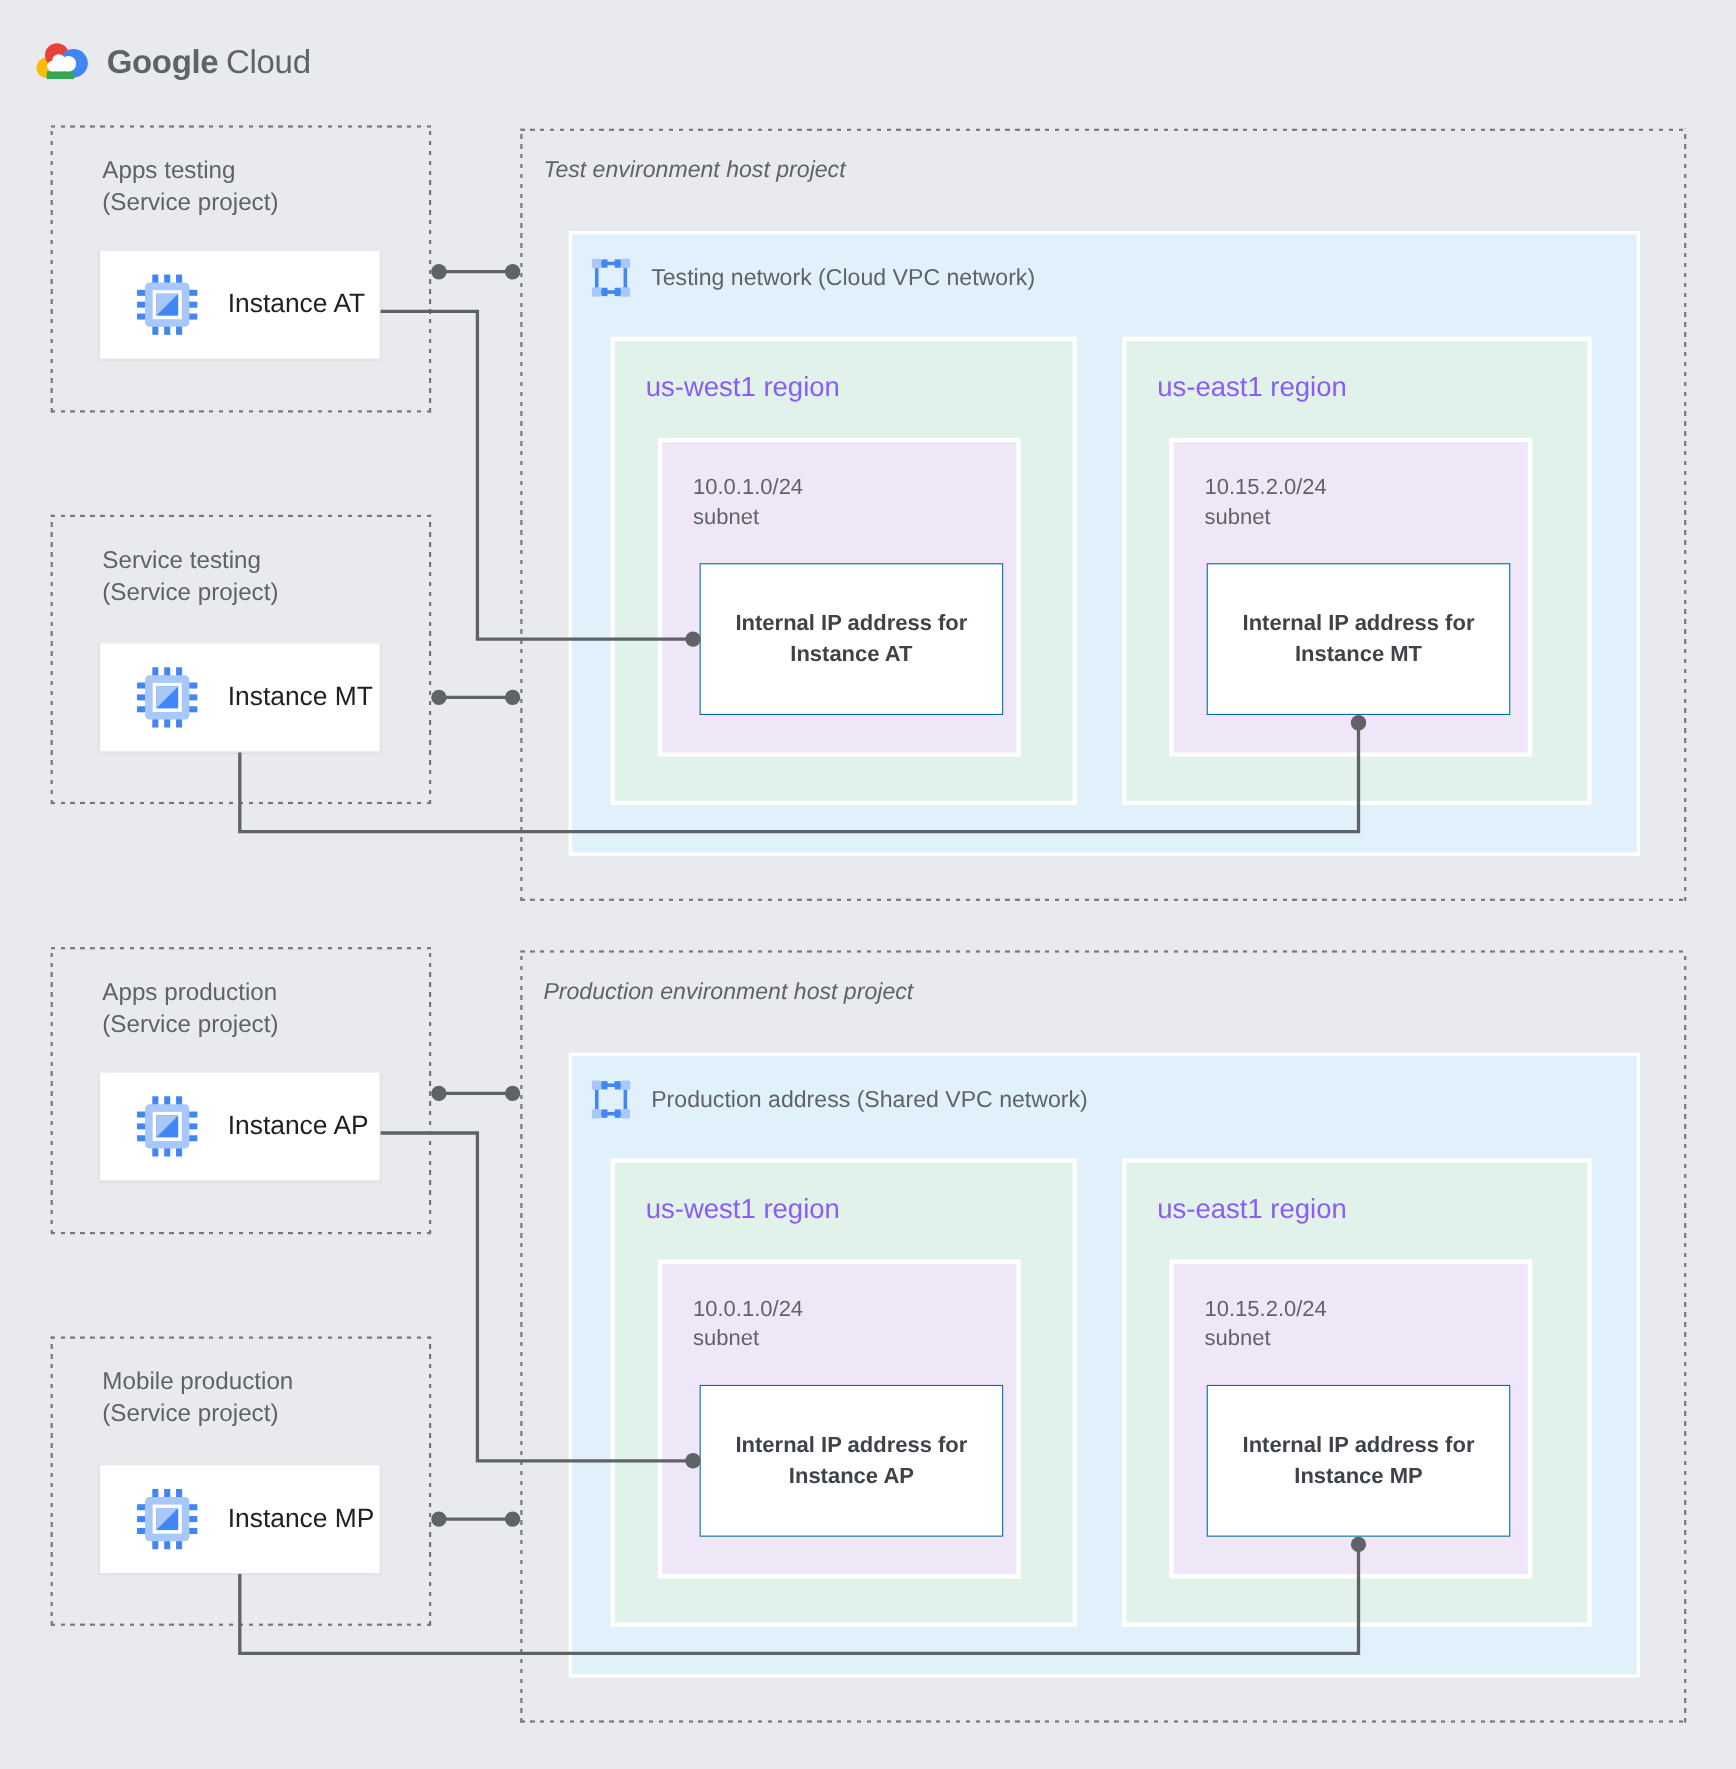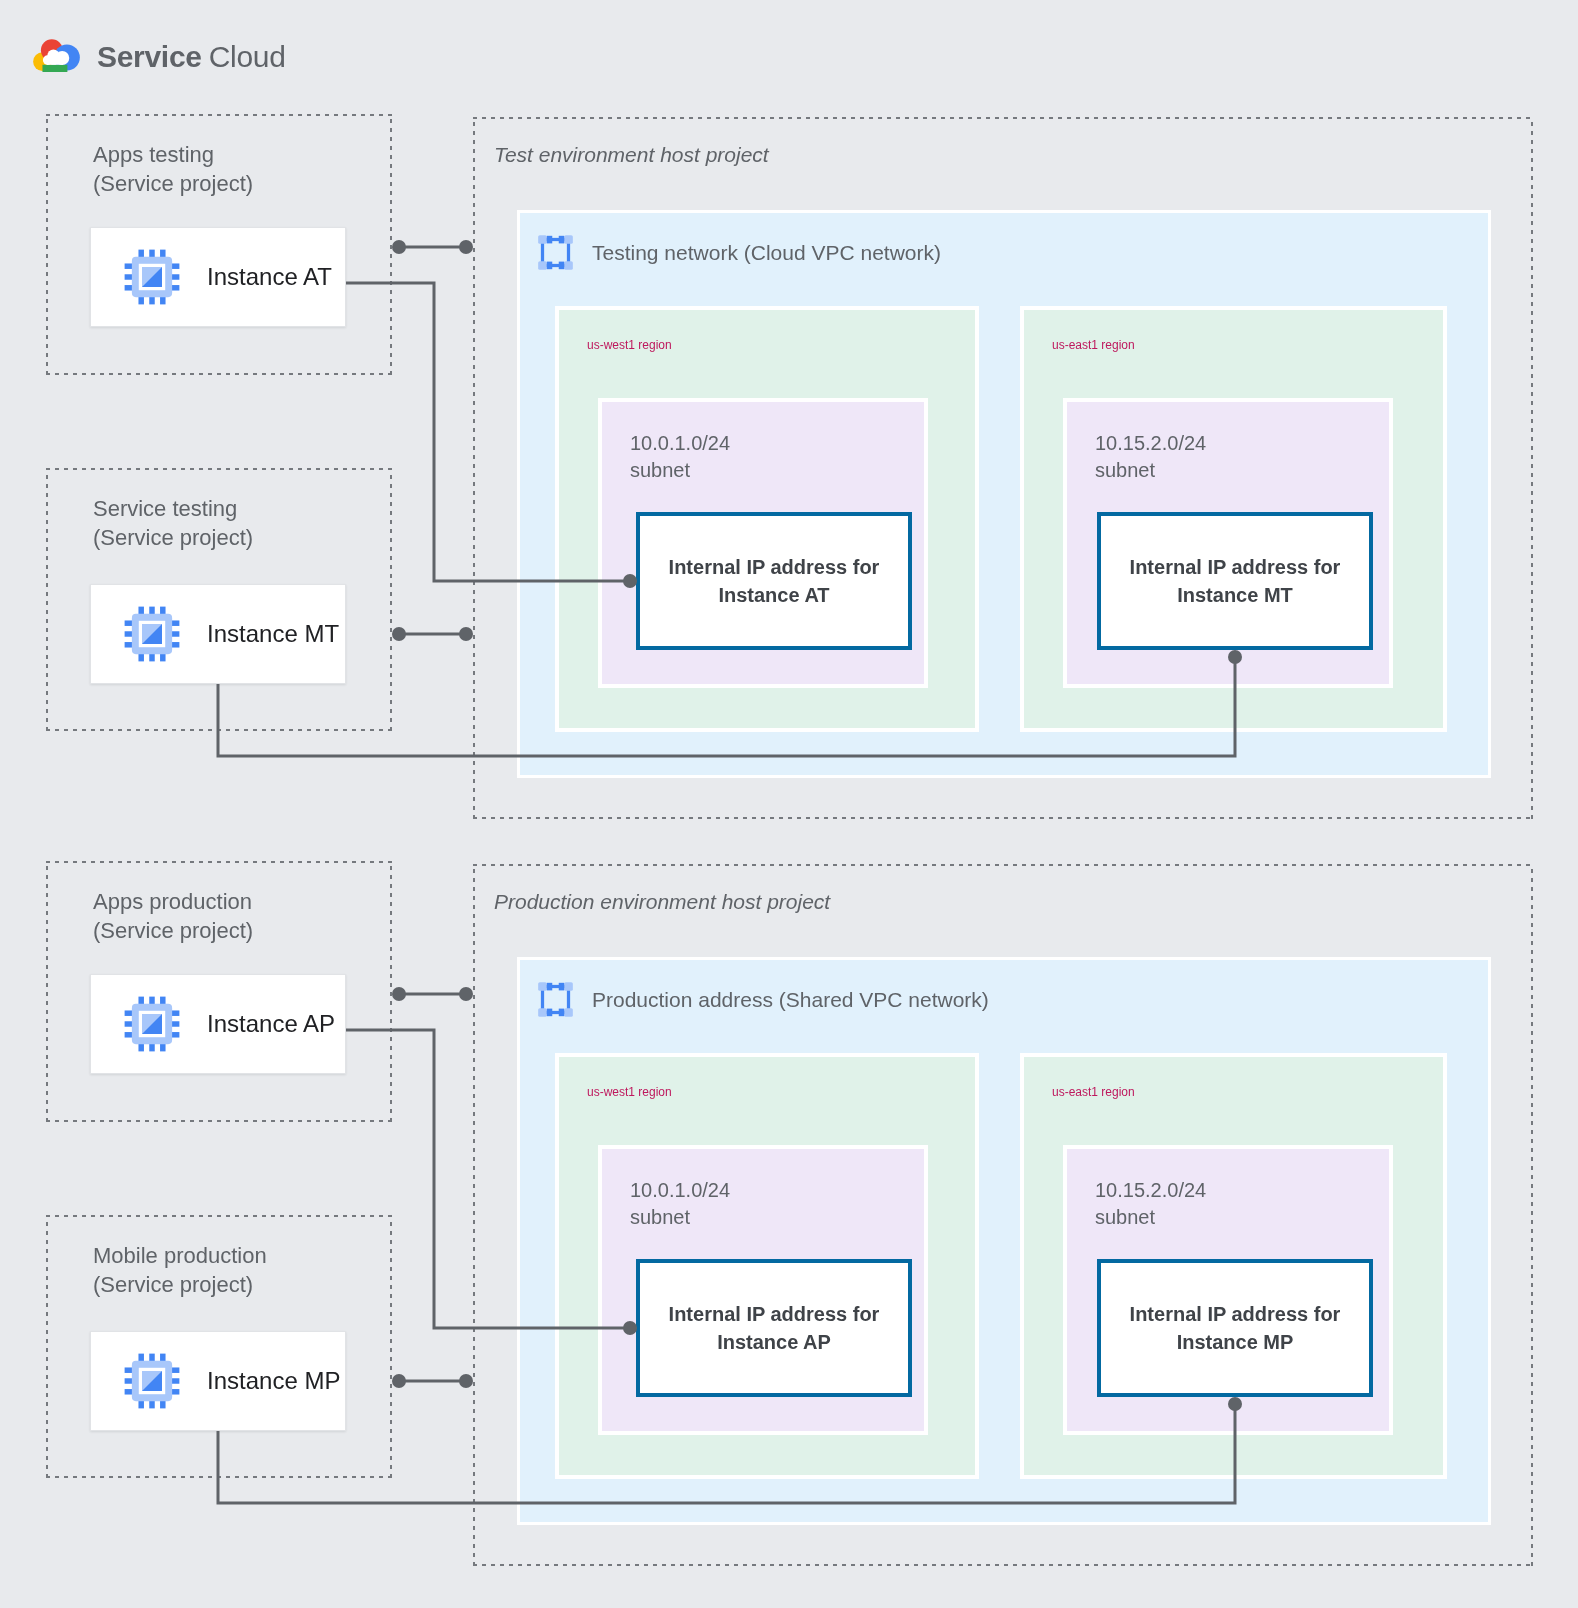--- a/index.html
+++ b/index.html
@@ -54,31 +54,31 @@
     display:flex;align-items:center;gap:17px;
   }
   .net-header .vpc{width:39px;height:39px;flex:0 0 aupx;}
   .net-label{font-size:21px;color:#5F6368;}
 
   .region{
     background:#E0F2E9;border:4px solid #FFFFFF;
   }
   .region-label{
     position:absolute;left:28px;top:28px;
-    font-size:12px;color:#be185d;
+    font-size:25px;color:#8b5cf6;
   }
   .subnet{
     background:#EFE7F8;border:4px solid #FFFFFF;
   }
   .subnet-label{
     position:absolute;left:28px;top:28px;
     font-size:20px;line-height:27px;color:#5F6368;
   }
   .ipbox{
-    background:#fff;border:4px solid #0369a1;
+    background:#fff;border:1px solid #0369a1;
     display:flex;flex-direction:column;align-items:center;justify-content:center;
     text-align:center;
     font-size:20px;font-weight:bold;line-height:28px;color:#3F4348;
   }
 
   .logo{
     position:absolute;left:30px;top:36px;
     display:flex;align-items:center;gap:13px;
   }
   .logo .mark{width:54px;height:42px;}
@@ -142,21 +142,21 @@
   </defs>
 </svg>
 
 <div class="page">
 
   <div class="logo">
     <svg class="mark">
         <use href="#sym-gcloud"></use>
       </svg>
     <div class="logo-text">
-      <span class="brand">Service</span><span class="product">Cloud</span>
+      <span class="brand">Google</span><span class="product">Cloud</span>
     </div>
   </div>
 
   <div class="abs dashed-box" style="left:46px;top:114px;width:346px;height:261px">
     <div class="sp-label">
       <div>Apps testing</div>
       <div>(Service project)</div>
     </div>
   </div>
   <div class="abs card" style="left:90px;top:227px;width:256px;height:100px">

